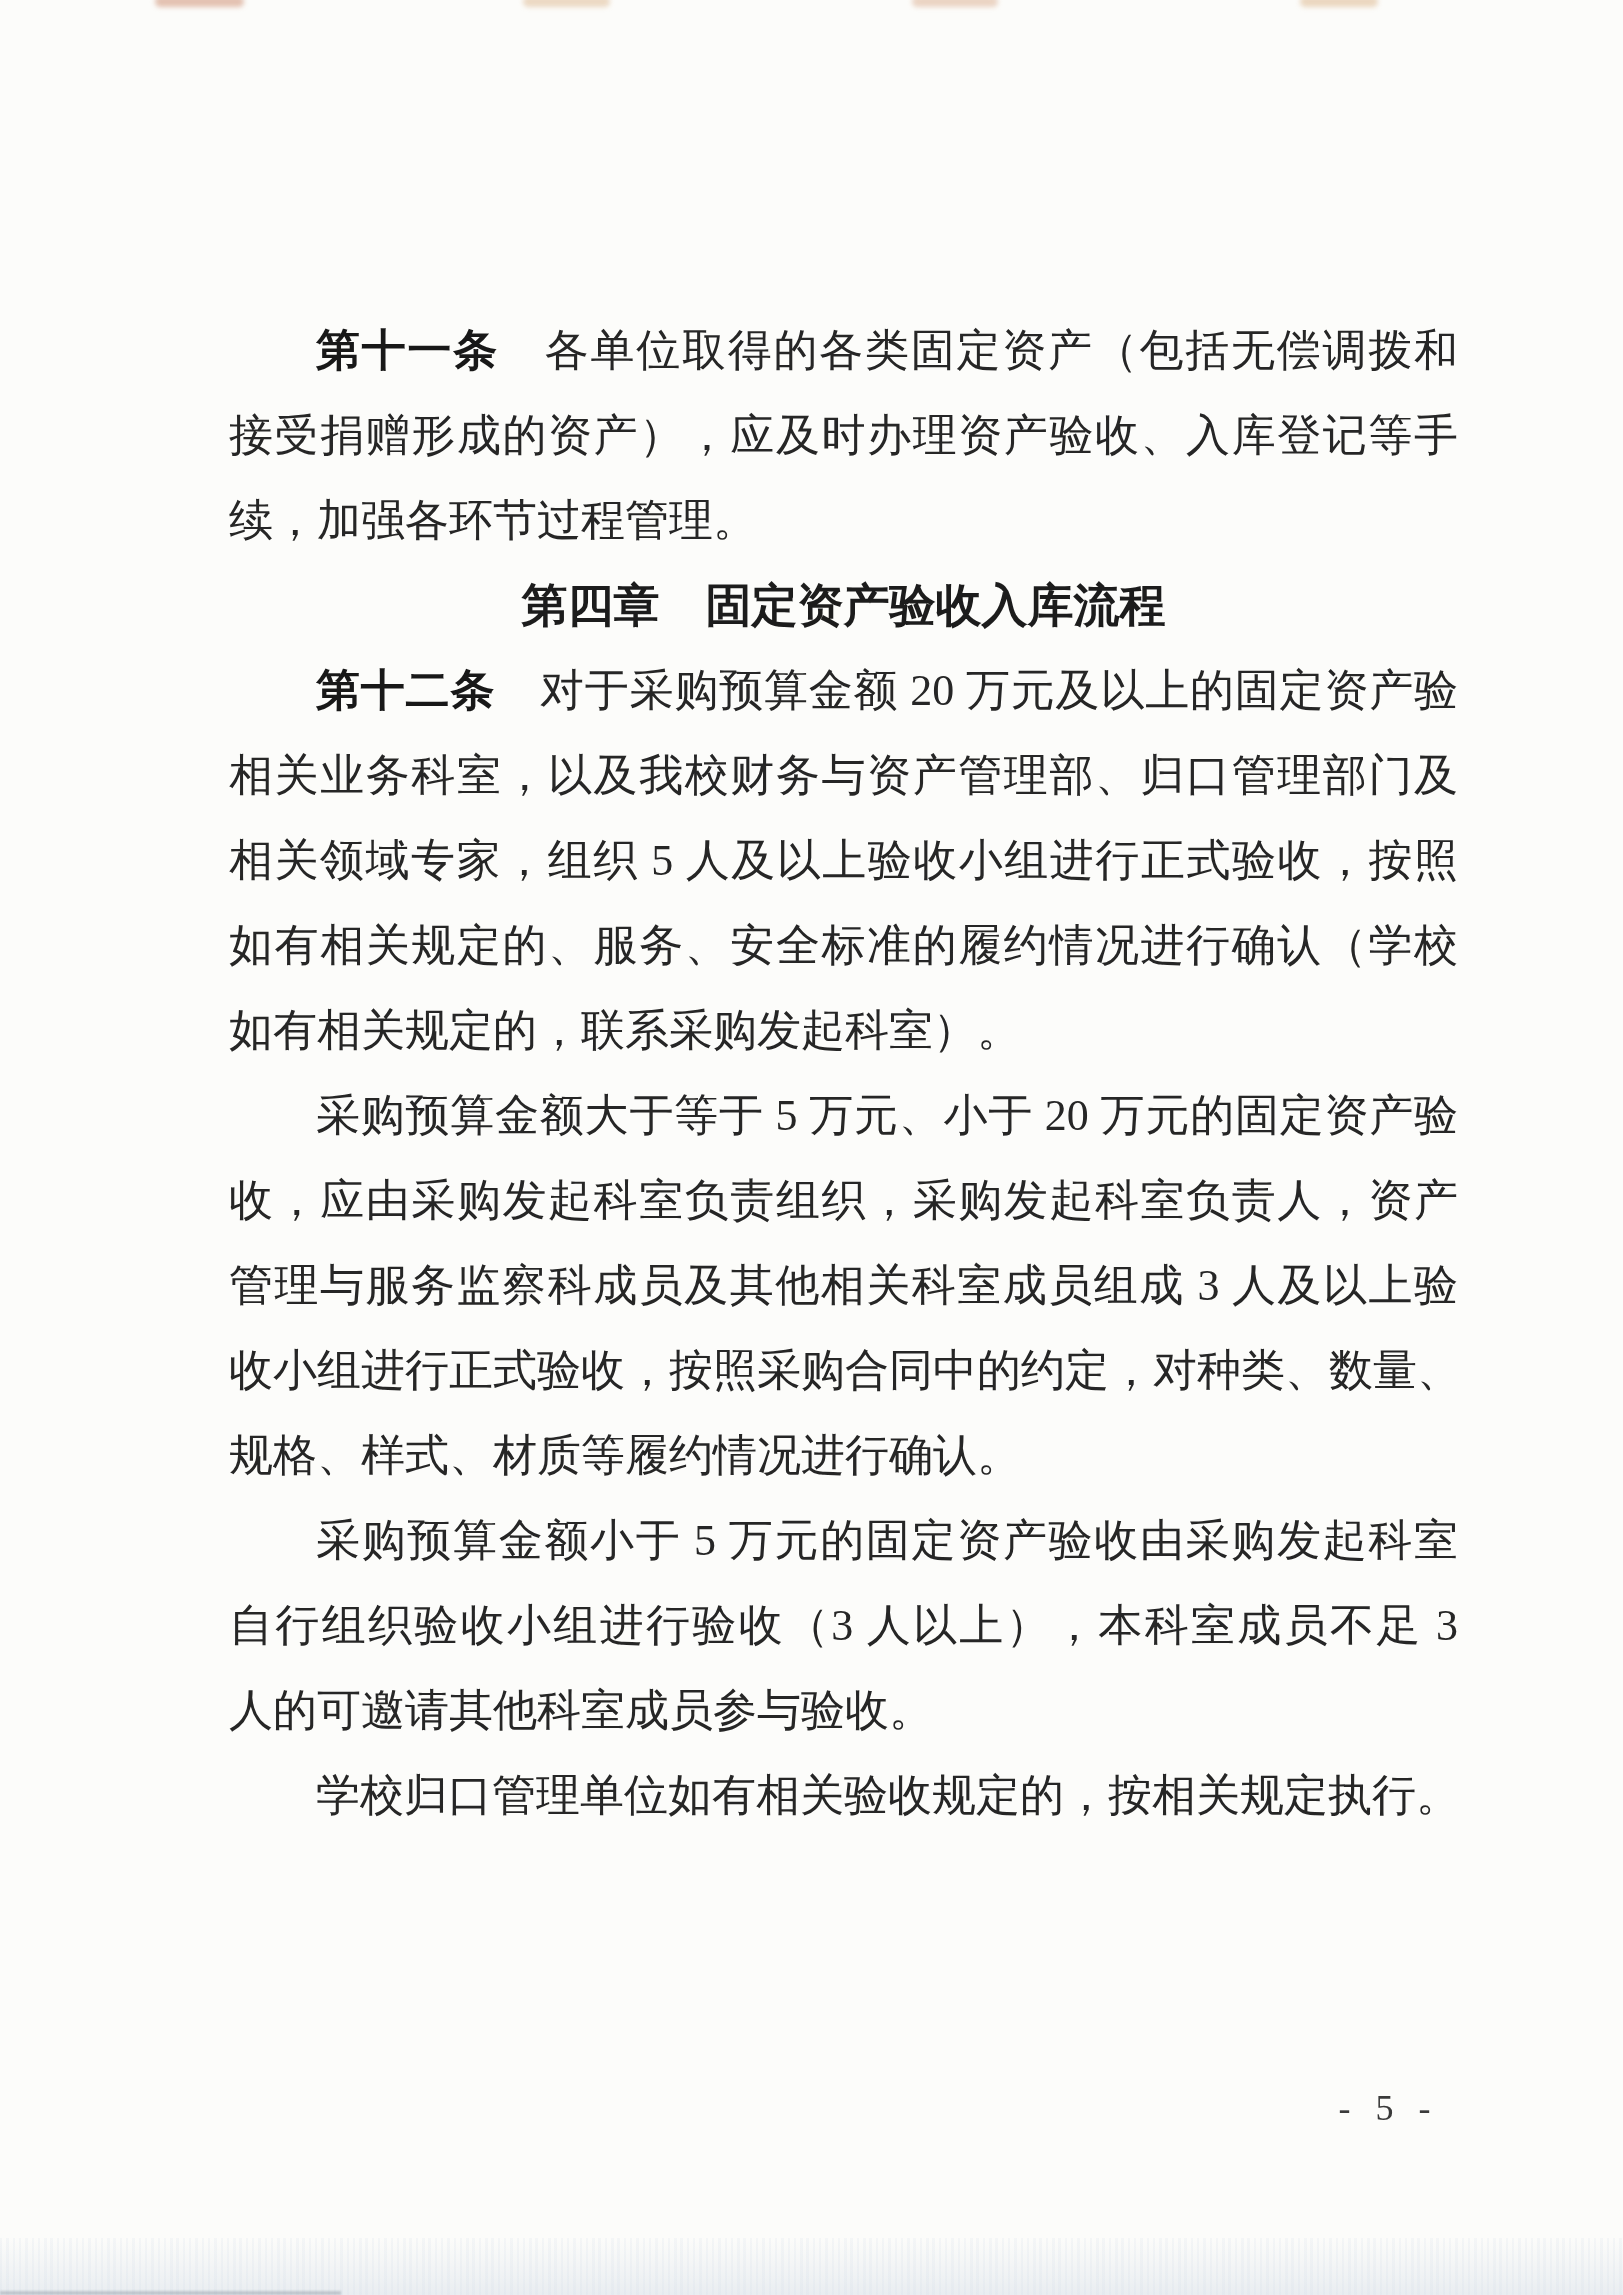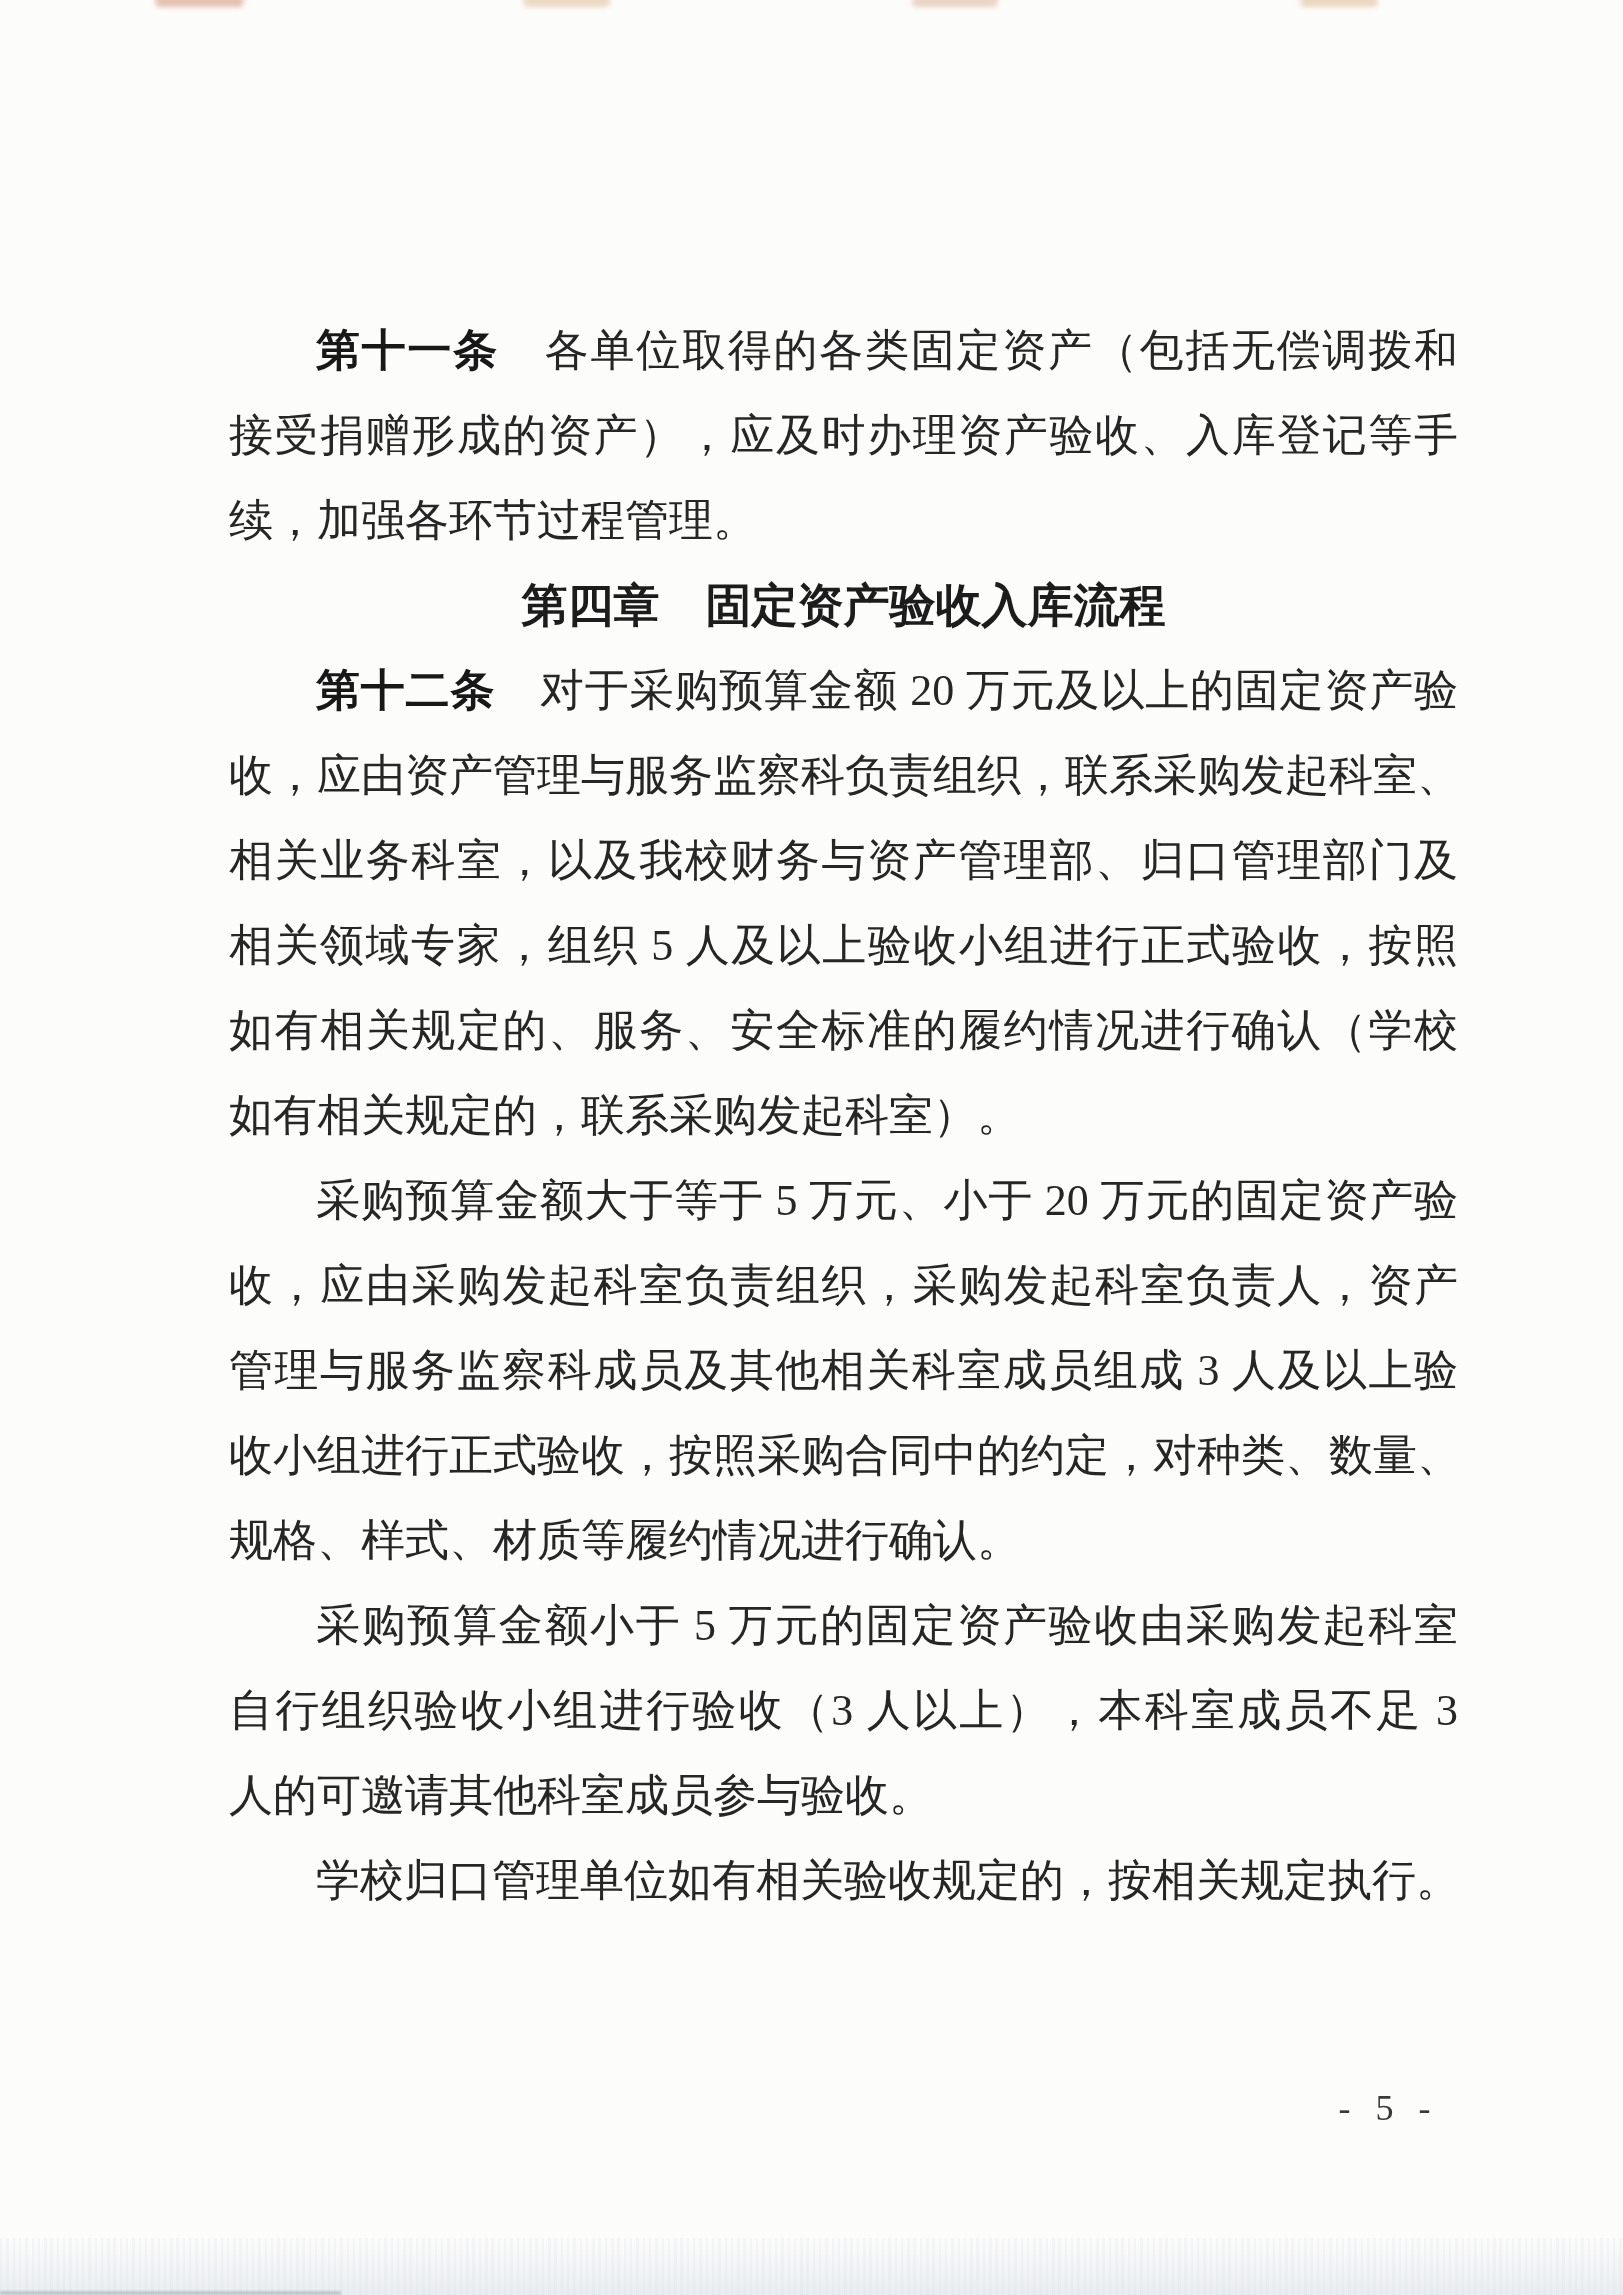--- a/index.html
+++ b/index.html
@@ -112,21 +112,20 @@
   <div class="artifact a2"></div>
   <div class="artifact a3"></div>
   <div class="artifact a4"></div>
 
   <main class="doc" id="doc-body">
       <div class="line first"><b class="lead">第十一条</b>　各单位取得的各类固定资产（包括无偿调拨和</div>
       <div class="line">接受捐赠形成的资产），应及时办理资产验收、入库登记等手</div>
       <div class="line left">续，加强各环节过程管理。</div>
       <div class="line heading">第四章　固定资产验收入库流程</div>
       <div class="line first"><b class="lead">第十二条</b>　对于采购预算金额 20 万元及以上的固定资产验</div>
-      <div class="line">收，应由资产管理与服务监察科负责组织，联系采购发起科室、</div>
       <div class="line">相关业务科室，以及我校财务与资产管理部、归口管理部门及</div>
       <div class="line">相关领域专家，组织 5 人及以上验收小组进行正式验收，按照</div>
       <div class="line">如有相关规定的、服务、安全标准的履约情况进行确认（学校</div>
       <div class="line left">如有相关规定的，联系采购发起科室）。</div>
       <div class="line first">采购预算金额大于等于 5 万元、小于 20 万元的固定资产验</div>
       <div class="line">收，应由采购发起科室负责组织，采购发起科室负责人，资产</div>
       <div class="line">管理与服务监察科成员及其他相关科室成员组成 3 人及以上验</div>
       <div class="line">收小组进行正式验收，按照采购合同中的约定，对种类、数量、</div>
       <div class="line left">规格、样式、材质等履约情况进行确认。</div>
       <div class="line first">采购预算金额小于 5 万元的固定资产验收由采购发起科室</div>

